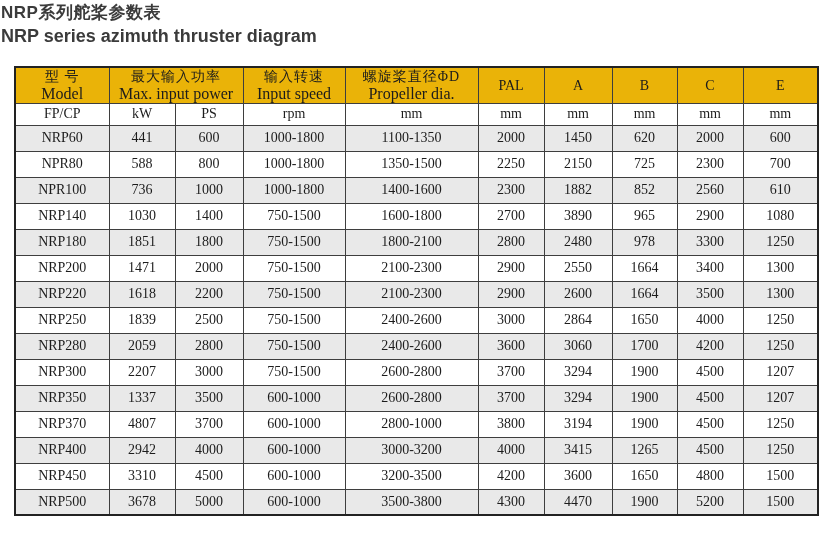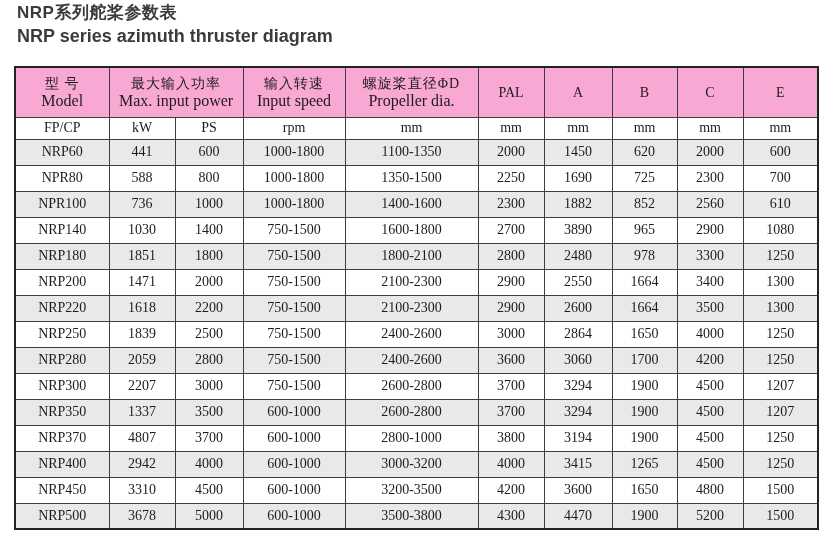--- a/index.html
+++ b/index.html
@@ -10,21 +10,21 @@
     font-family: "Liberation Serif", serif;
   }
   .page {
     position: relative;
     width: 830px; height: 555px;
     background: #ffffff;
     overflow: hidden;
   }
   .title-block {
     position: absolute;
-    left: 17px; top: 2px;
+    left: 1px; top: 2px;
     font-family: "Liberation Sans", sans-serif;
     color: #3b3b3b;
   }
   .title-zh {
     font-size: 17px;
     font-weight: bold;
     line-height: 22px;
     letter-spacing: 0.5px;
   }
   .title-en {
@@ -43,21 +43,21 @@
     color: #1c1c1c;
   }
   table.spec th, table.spec td {
     border: 1px solid #3e3e3e;
     text-align: center;
     vertical-align: middle;
     padding: 0 2px;
     overflow: hidden;
     white-space: nowrap;
   }
-  tr.header-row { height: 50px; background: #f9a8d4; }
+  tr.header-row { height: 36px; background: #eab308; }
   tr.header-row th { font-weight: normal; font-size: 14px; line-height: 17px; }
   .hdr-zh { font-size: 14px; letter-spacing: 1px; }
   .hdr-en { font-size: 16px; }
   .hdr-single { font-size: 15px; }
   tr.units-row { height: 22px; background: #ffffff; }
   tr.units-row td { font-size: 14px; }
   tbody.data-body tr { height: 26px; background: #ffffff; }
   tbody.data-body tr.striped { background: #e9e9e9; }
   tbody.data-body td { font-size: 14px; }
 </style>
@@ -135,21 +135,21 @@
           <td>2000</td>
           <td>600</td>
         </tr>
         <tr>
           <td>NPR80</td>
           <td>588</td>
           <td>800</td>
           <td>1000-1800</td>
           <td>1350-1500</td>
           <td>2250</td>
-          <td>1690</td>
+          <td>2150</td>
           <td>725</td>
           <td>2300</td>
           <td>700</td>
         </tr>
         <tr class="striped">
           <td>NPR100</td>
           <td>736</td>
           <td>1000</td>
           <td>1000-1800</td>
           <td>1400-1600</td>

